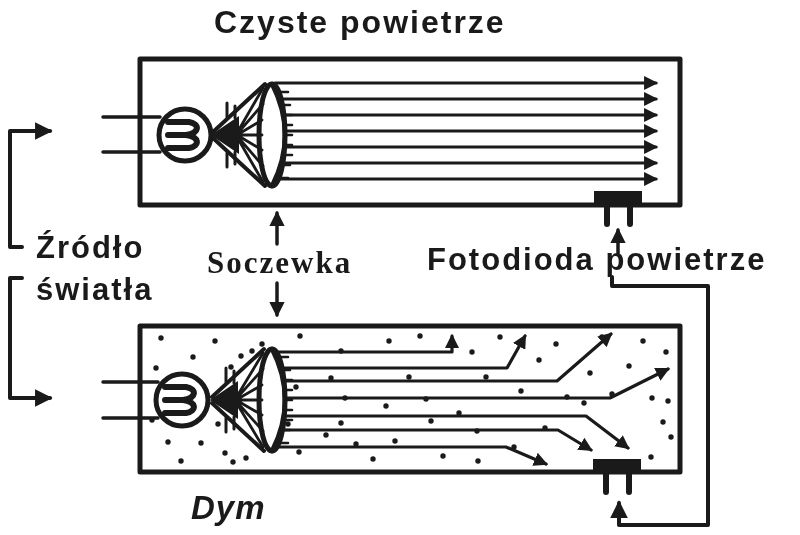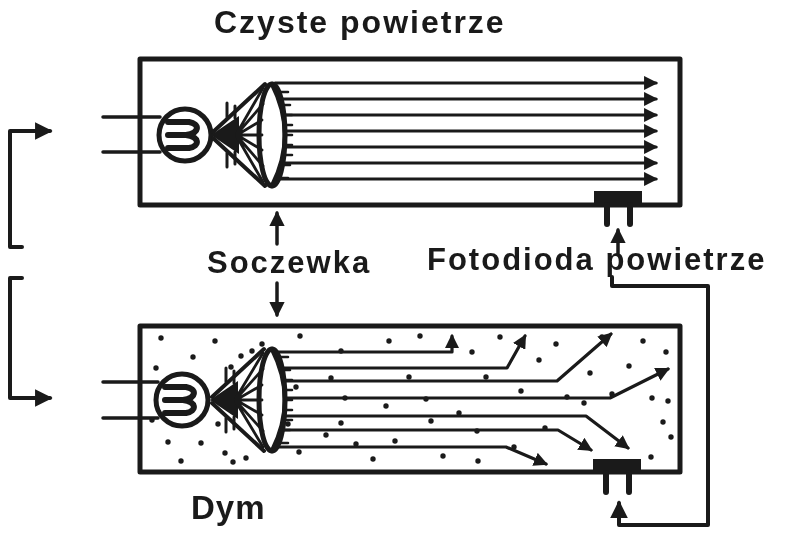--- a/index.html
+++ b/index.html
@@ -14,23 +14,23 @@
   .lbl{
     position:absolute;
     font-weight:700;
     color:#1a1a1a;
     line-height:1;
     white-space:nowrap;
     letter-spacing:2px;
   }
   .lbl-title{left:214px;top:6px;font-size:32px;}
   .lbl-source{left:36px;top:227px;font-size:31px;line-height:42px;}
-  .lbl-lens{left:207px;top:247px;font-size:31px;}
+  .lbl-lens{left:207px;top:247px;font-size:31px;font-family:Liberation Serif, serif;}
   .lbl-photo{left:427px;top:244px;font-size:31px;}
-  .lbl-smoke{left:191px;top:491px;font-size:33px;letter-spacing:1px;}
+  .lbl-smoke{left:191px;top:491px;font-size:33px;letter-spacing:1px;font-style:italic;}
   .ink{stroke:#1a1a1a;fill:none;stroke-linecap:round;stroke-linejoin:round;}
   .fill{fill:#1a1a1a;stroke:none;}
 </style>
 </head>
 <body>
 
 <div class="stage">
 
 <svg width="800" height="535" viewBox="0 0 800 535">
   <defs>
@@ -186,16 +186,20 @@
   <g>
     <path d="M618,253 V230" class="ink" stroke-width="3.5" marker-end="url(#ah)"></path>
   </g>
 
   <g>
     <path d="M612,277 V286 H708 V525 H619 V503" class="ink" stroke-width="4" marker-end="url(#ah)"></path>
   </g>
 </svg>
 
   <div class="lbl lbl-title">Czyste powietrze</div>
+  <div class="lbl lbl-source">
+    <div>Źródło</div>
+    <div>światła</div>
+  </div>
   <div class="lbl lbl-lens">Soczewka</div>
   <div class="lbl lbl-photo">Fotodioda powietrze</div>
   <div class="lbl lbl-smoke">Dym</div>
 </div>
 
 </body></html>

